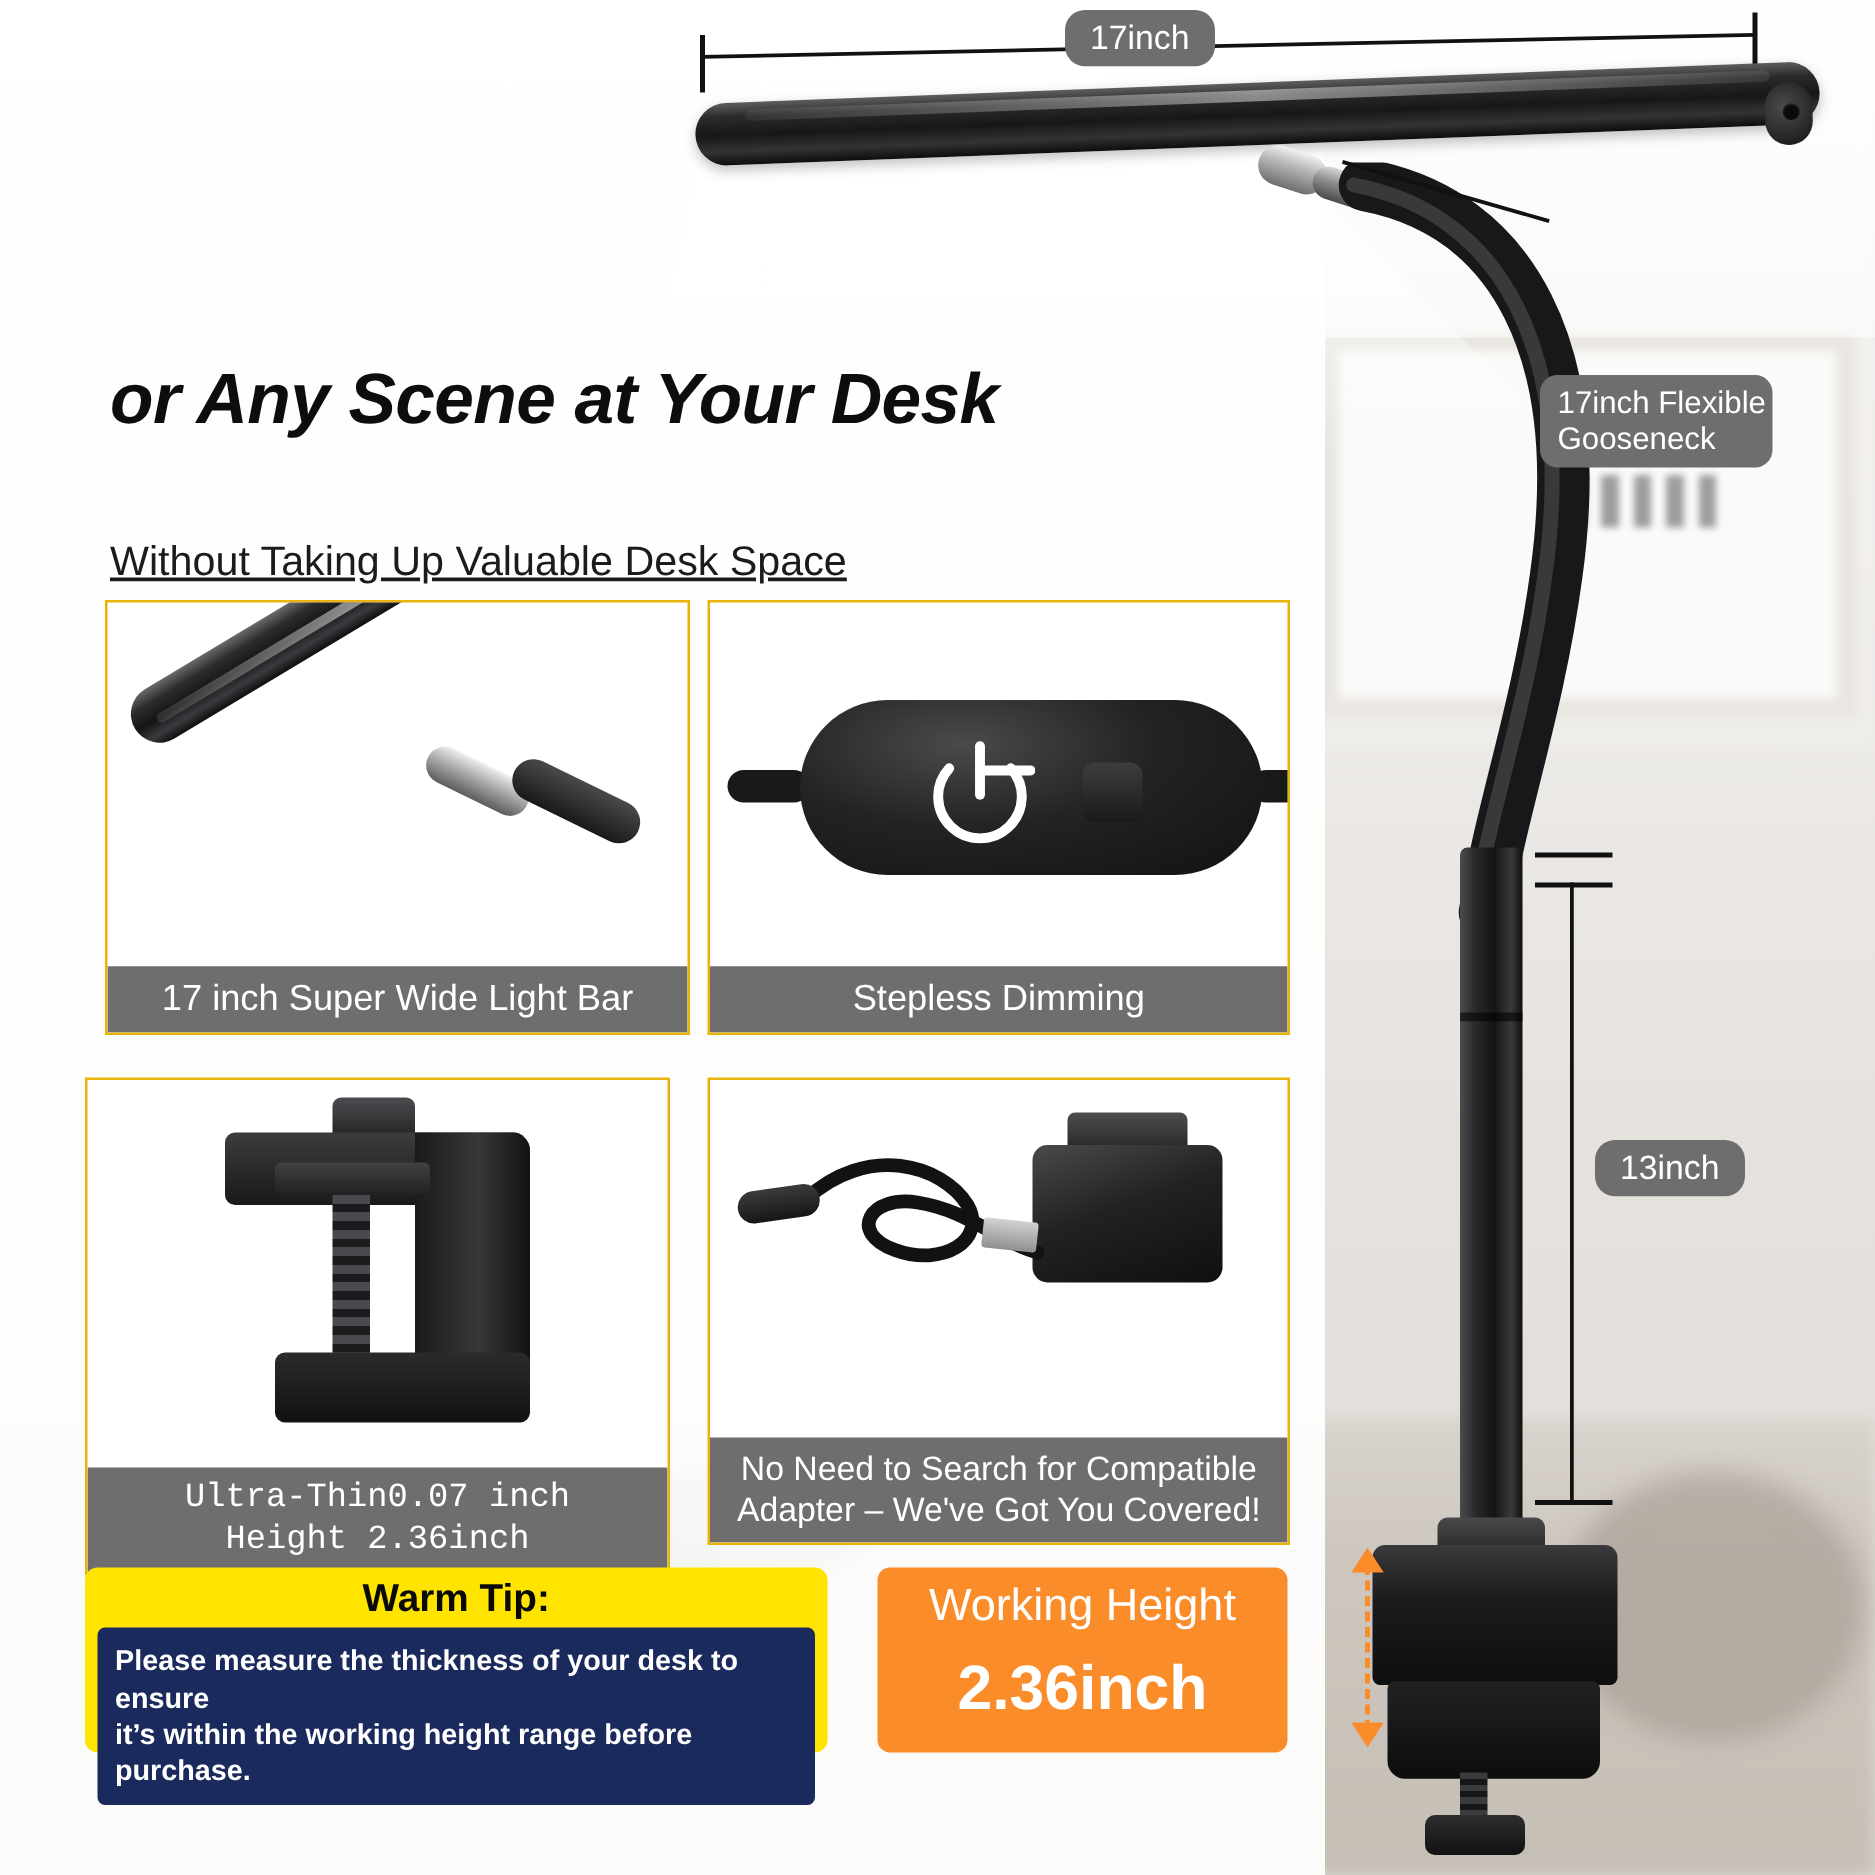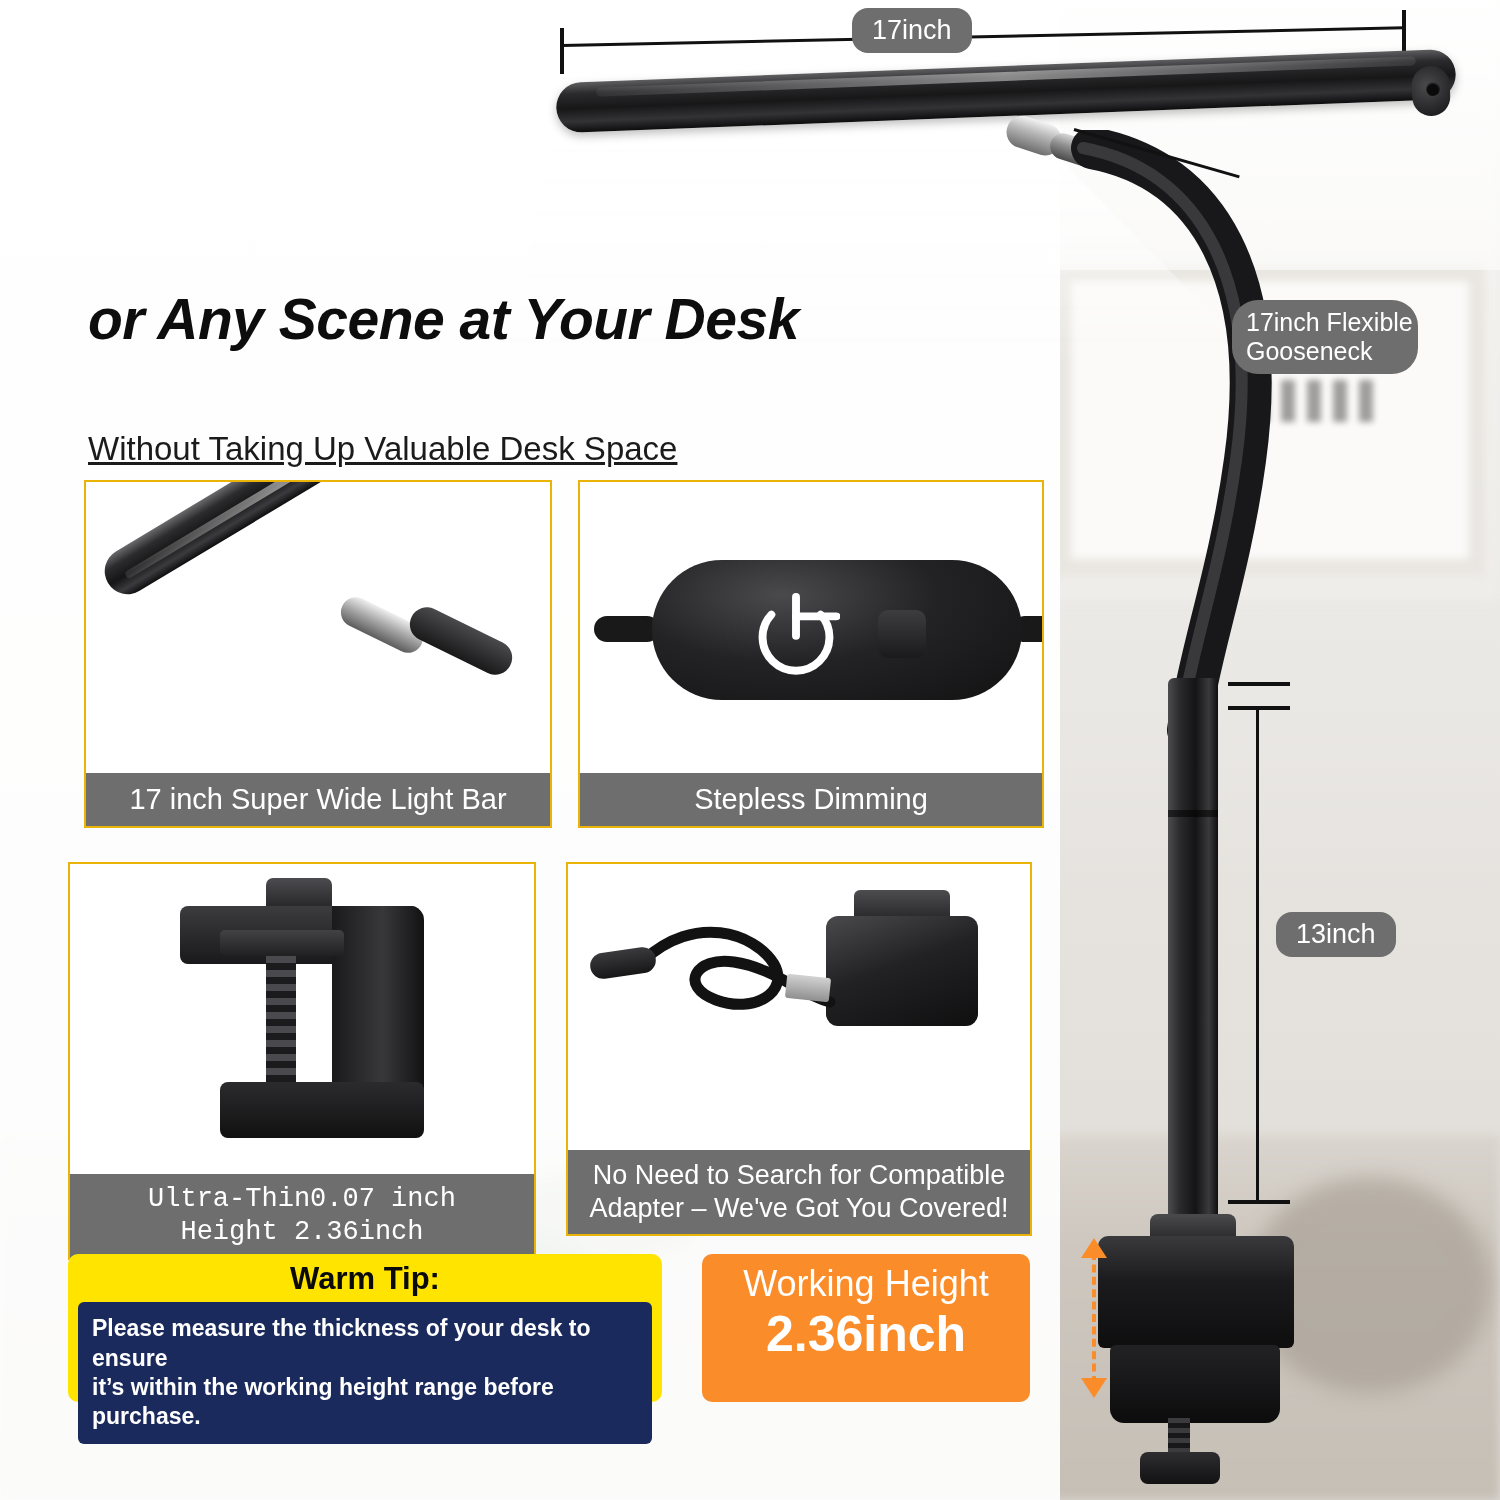--- a/index.html
+++ b/index.html
@@ -173,21 +173,21 @@
   .dim-label {
     position: absolute;
     background: #6e6e6e;
     color: #fff;
     border-radius: 16px;
     font-size: 27px;
     padding: 7px 20px;
     white-space: nowrap;
     line-height: 1.15;
   }
-  .dim-label.two-line { font-size: 25px; text-align: left; border-radius: 26px; padding: 8px 14px; }
+  .dim-label.two-line { font-size: 25px; text-align: left; border-radius: 14px; padding: 8px 14px; }
 
   .tick { position: absolute; background: #111; }
   .dimline { position: absolute; background: #111; }
 
   
   .headline {
     position: absolute; left: 88px; top: 286px; width: 1010px;
     font-size: 57px; font-weight: bold; font-style: italic;
     color: #0d0d0d; line-height: 1.18; letter-spacing: -.5px;
   }
@@ -343,21 +343,21 @@
   }
 
   
   .wh {
     position: absolute; left: 702px; top: 1254px; width: 328px; height: 148px;
     background: #fb8c2a; border-radius: 10px;
     color: #fff; text-align: center;
     padding-top: 10px;
   }
   .wh-l1 { font-size: 36px; line-height: 1.1; }
-  .wh-l2 { font-size: 50px; font-weight: bold; line-height: 1.15; padding-top: 2px; }
+  .wh-l2 { font-size: 50px; font-weight: bold; line-height: 1.15; padding-top: 2px; margin-top: 16px; }
 
   
   .oarrow-line {
     position: absolute; left: 1092px; top: 1252px; width: 0; height: 132px;
     border-left: 4px dashed #fb8c2a;
   }
   .oarrow-head {
     position: absolute; width: 0; height: 0;
     border-left: 13px solid transparent; border-right: 13px solid transparent;
   }
@@ -432,21 +432,21 @@
   <div class="card" style="left:84px; top:480px; width:468px; height:348px;">
     <div class="card-img">
       <div class="c1-bar"></div>
       <div class="c1-bar-hl"></div>
       <div class="c1-joint"></div>
       <div class="c1-neck"></div>
     </div>
     <div class="card-cap">17 inch Super Wide Light Bar</div>
   </div>
 
-  <div class="card" style="left:566px; top:480px; width:466px; height:348px;margin-left:12px;">
+  <div class="card" style="left:566px; top:480px; width:466px; height:348px;">
     <div class="card-img">
       <div class="c2-cable-l"></div>
       <div class="c2-cable-r"></div>
       <div class="c2-body"></div>
       <svg class="c2-power" viewBox="0 0 100 100">
         <path d="M22 28 A 38 38 0 1 0 78 28" stroke="#fff" stroke-width="9" fill="none" stroke-linecap="round"></path>
         <line x1="50" y1="8" x2="50" y2="52" stroke="#fff" stroke-width="9" stroke-linecap="round"></line>
         <line x1="50" y1="30" x2="96" y2="30" stroke="#fff" stroke-width="9" stroke-linecap="round"></line>
       </svg>
       <div class="c2-chip"></div>

